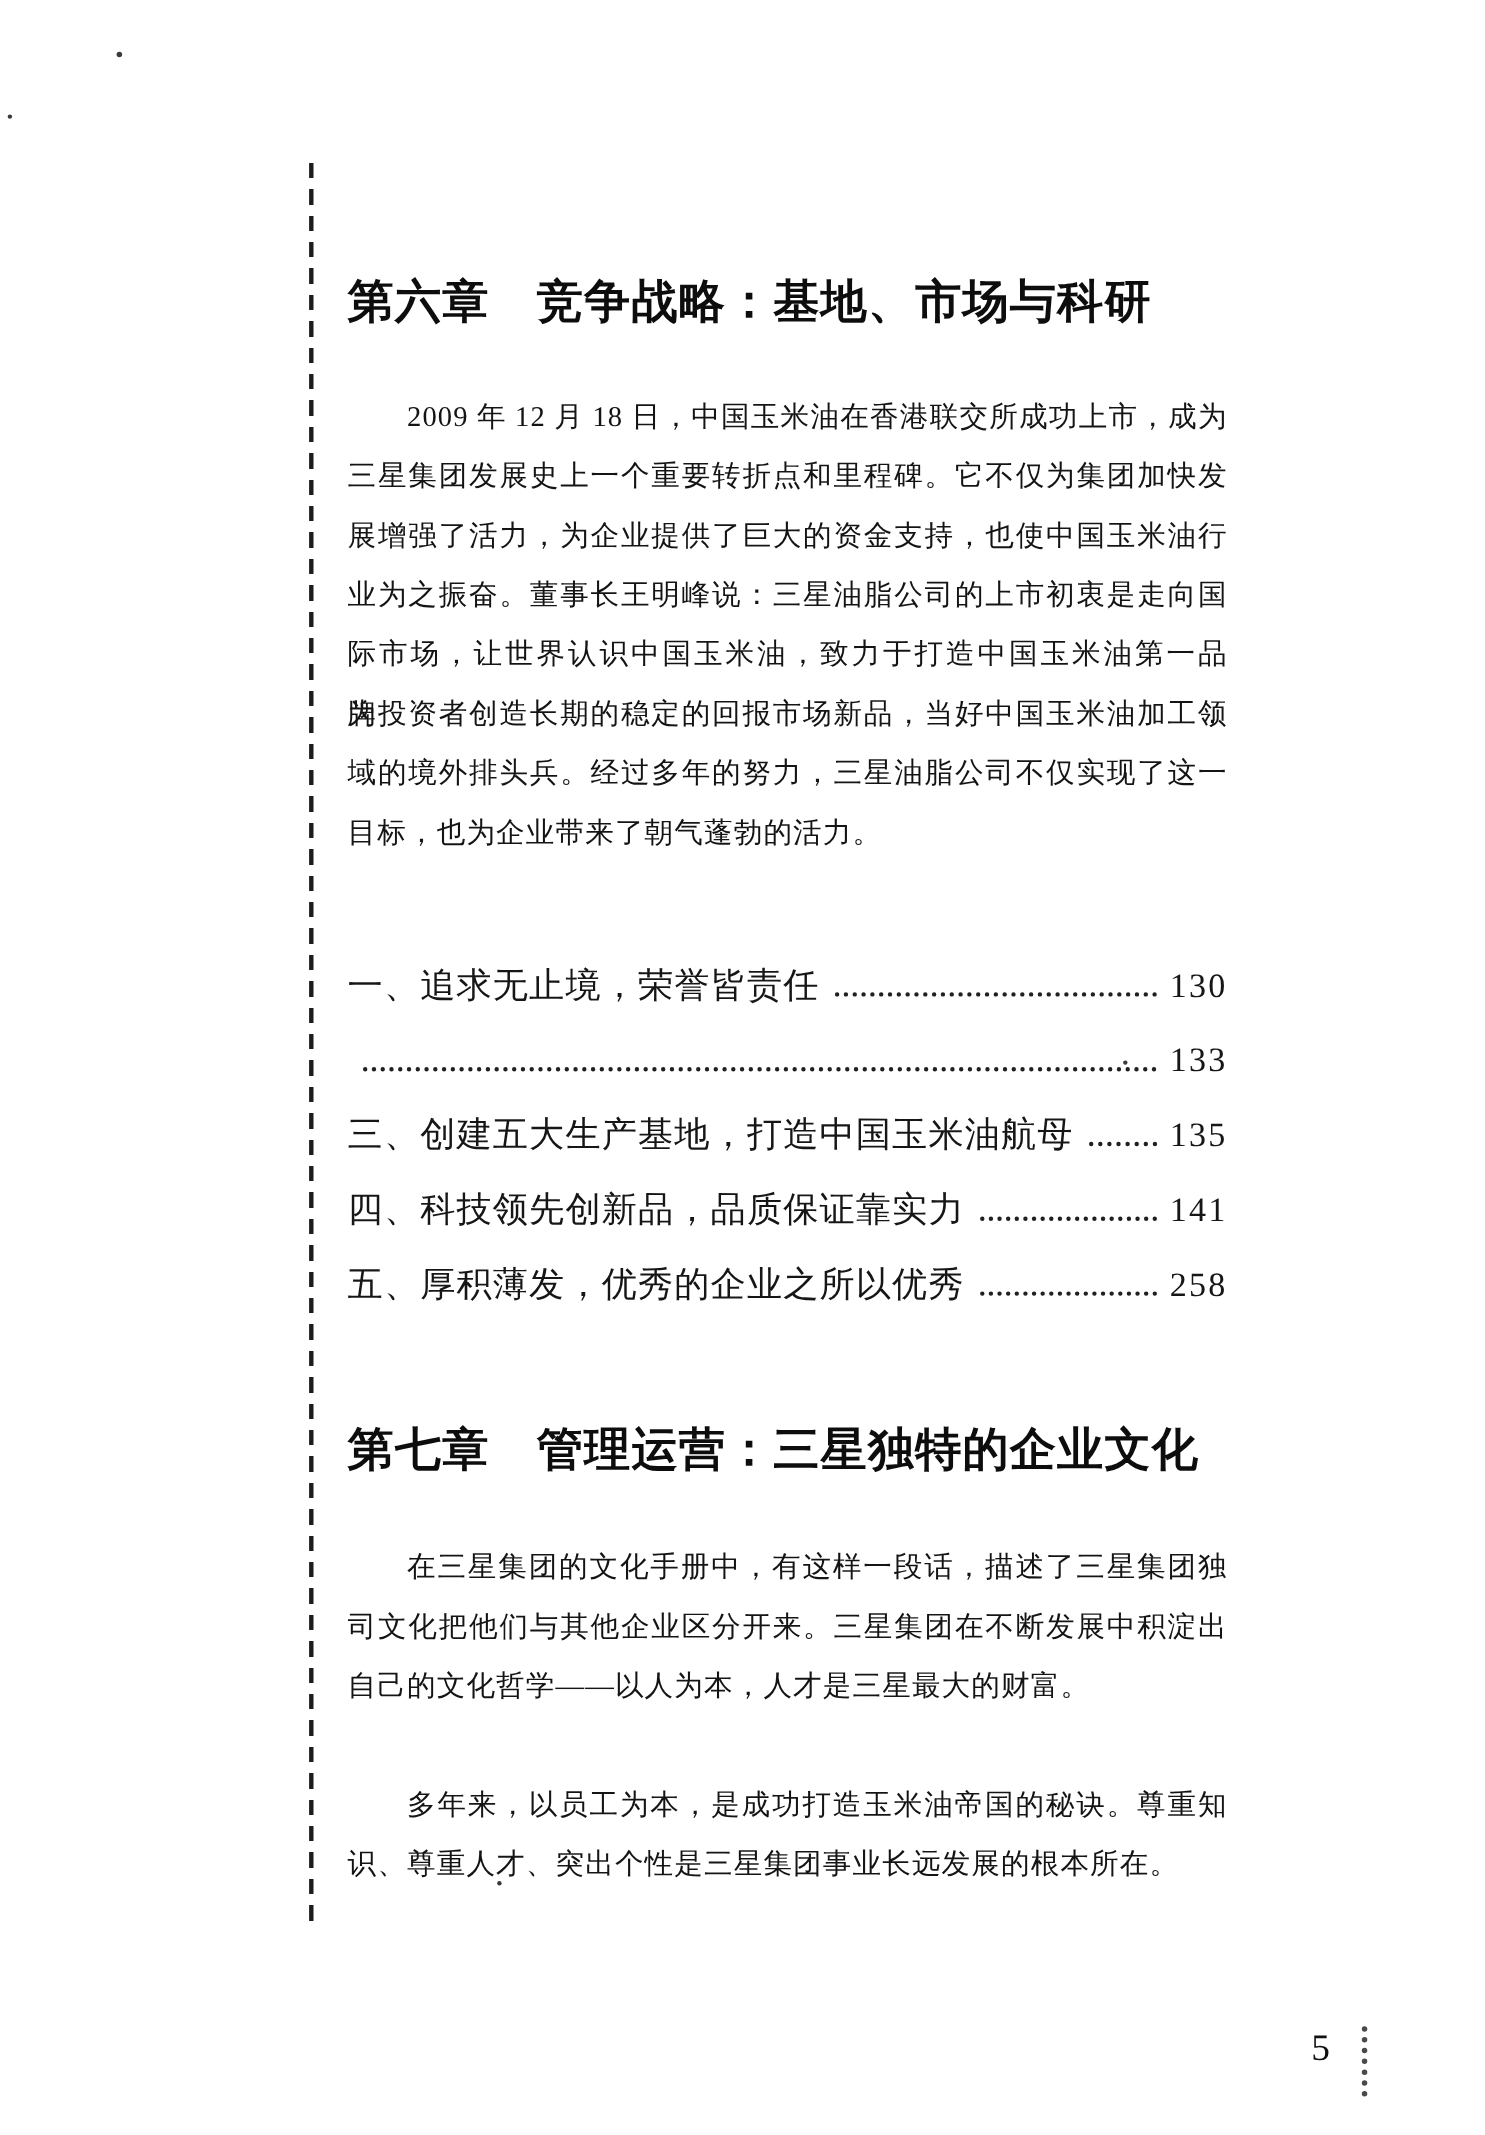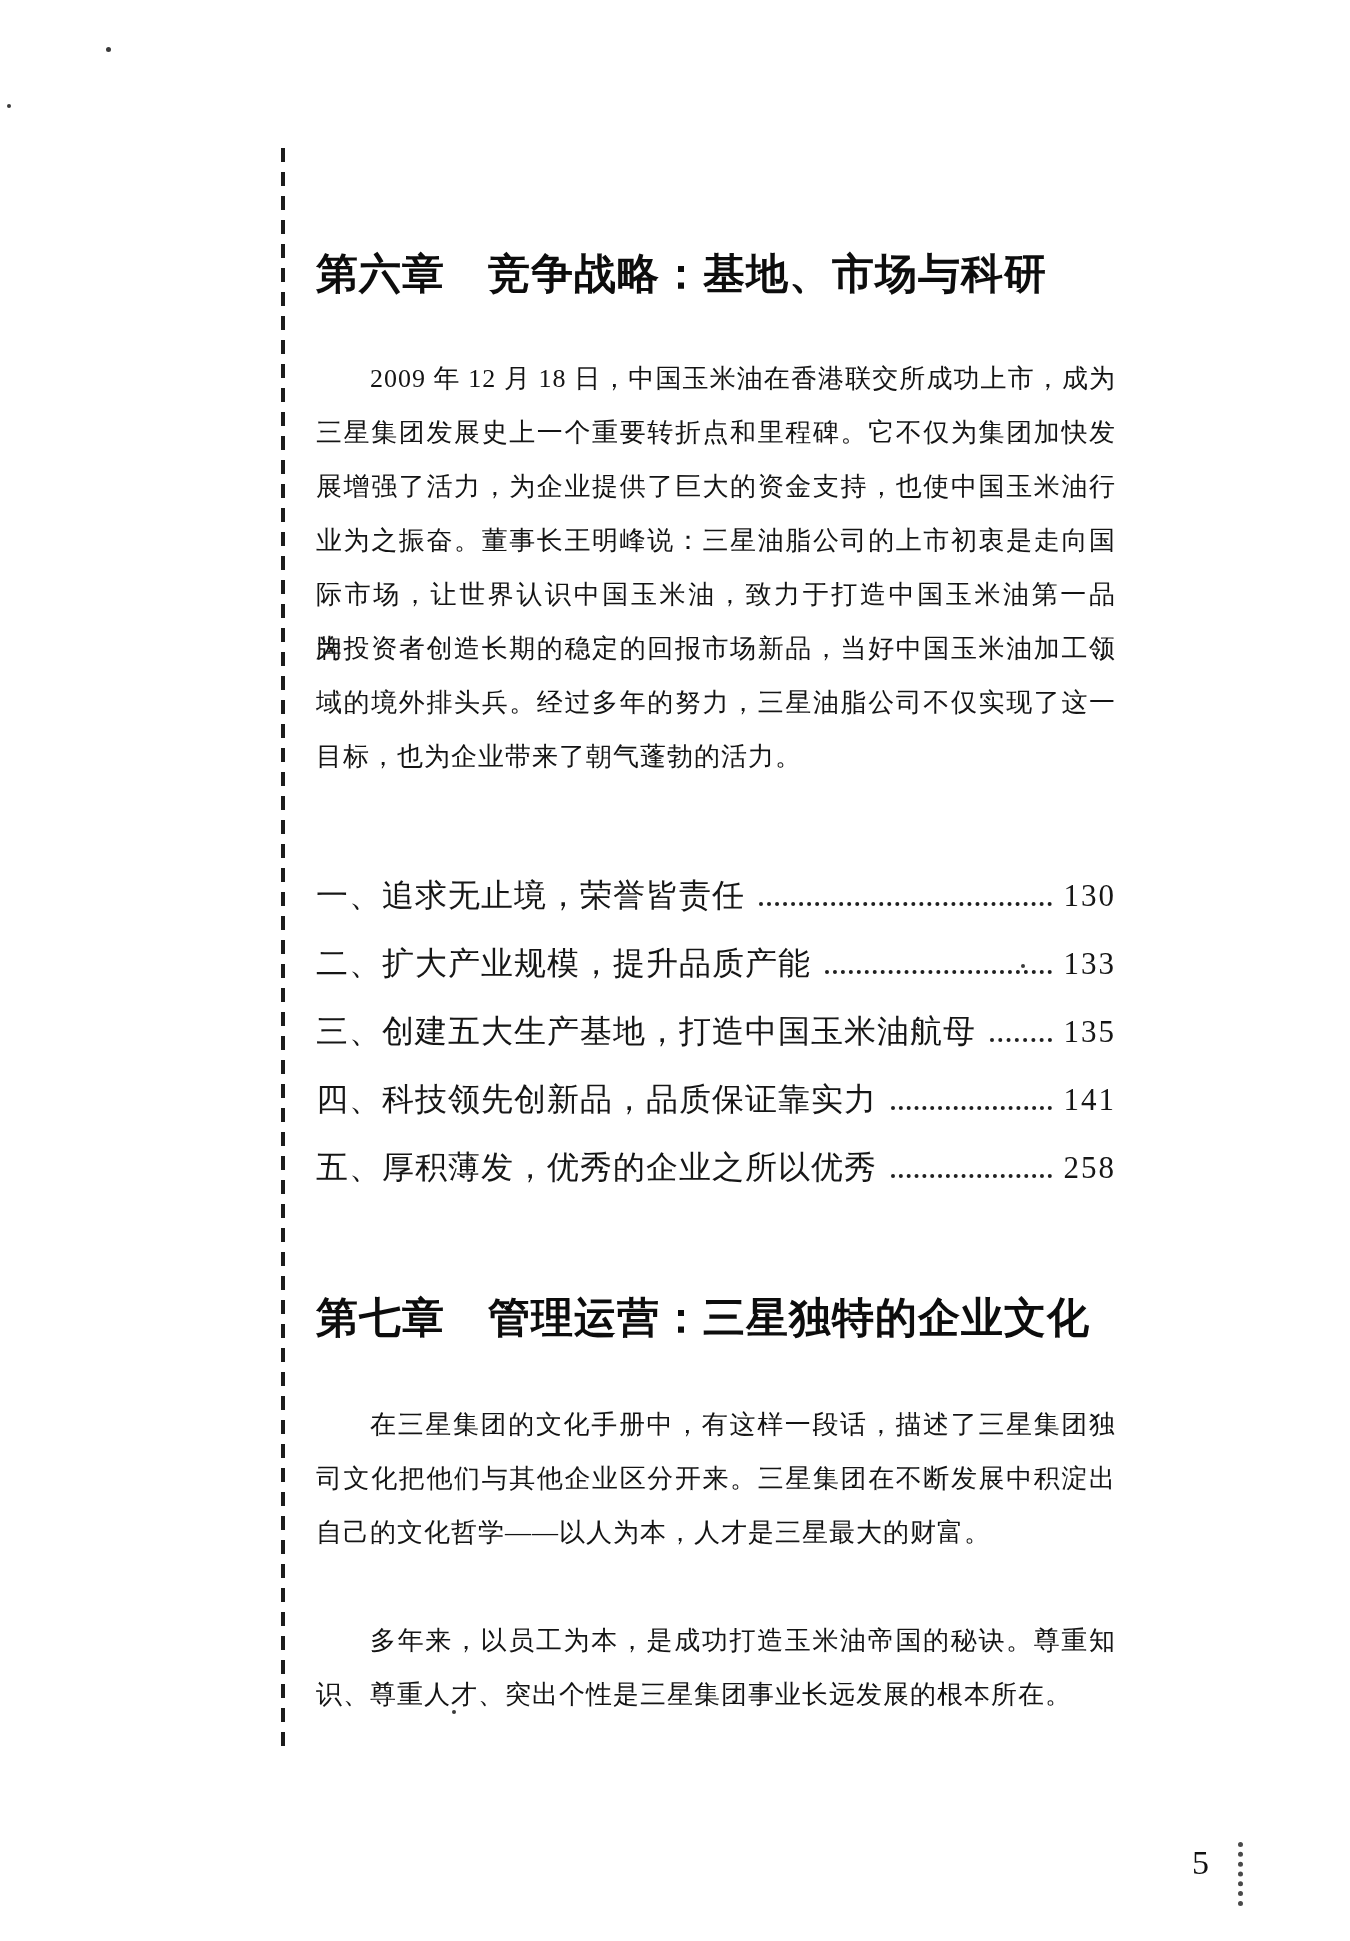--- a/index.html
+++ b/index.html
@@ -119,21 +119,20 @@
     <div class="line last">目标，也为企业带来了朝气蓬勃的活力。</div>
   </div>
 
   <div class="content toc-block" style="position:absolute;">
     <div class="toc-row">
       <span class="toc-label">一、追求无止境，荣誉皆责任</span>
       <span class="leader"></span>
       <span class="toc-page">130</span>
     </div>
     <div class="toc-row">
-      <span class="toc-label">二、扩大产业规模，提升品质产能</span>
       <span class="leader"></span>
       <span class="toc-page">133</span>
     </div>
     <div class="toc-row">
       <span class="toc-label">三、创建五大生产基地，打造中国玉米油航母</span>
       <span class="leader"></span>
       <span class="toc-page">135</span>
     </div>
     <div class="toc-row">
       <span class="toc-label">四、科技领先创新品，品质保证靠实力</span>

